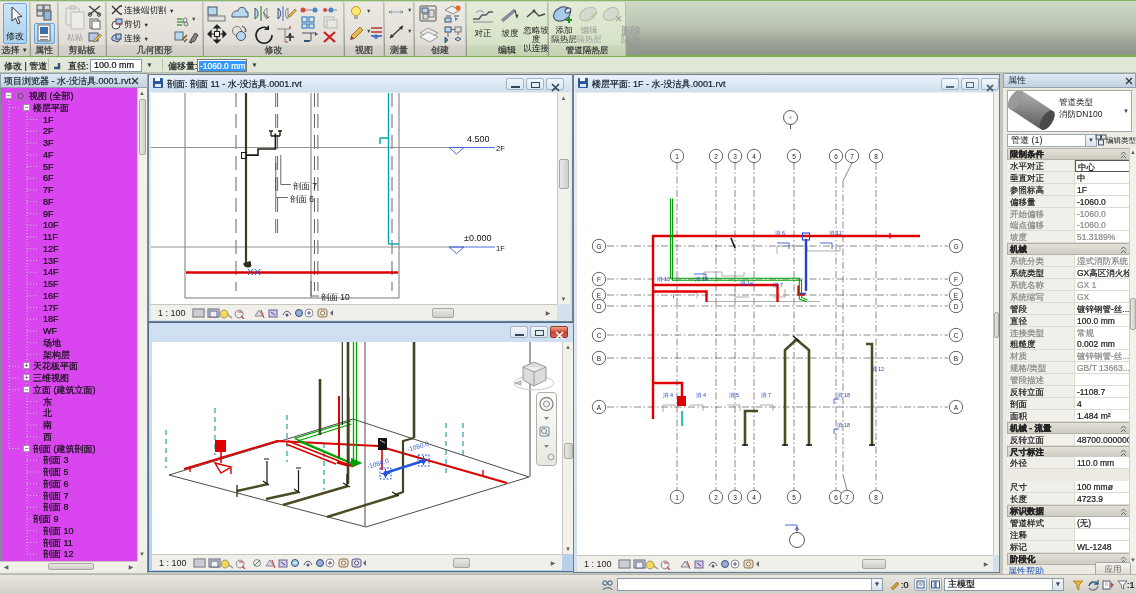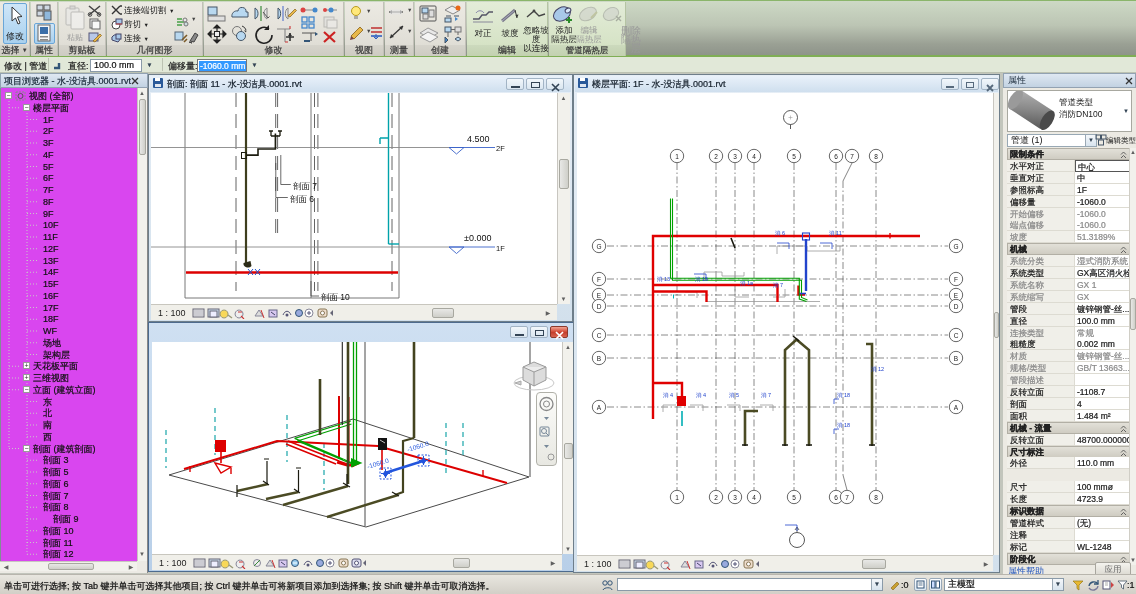--- a/index.html
+++ b/index.html
@@ -419,21 +419,21 @@
         <div class="trow" style="left:42px;top:320.25px">北</div>
         <div class="trow" style="left:42px;top:332px">南</div>
         <div class="trow" style="left:42px;top:343.75px">西</div>
         <div class="pm" style="left:22px;top:356.5px">−</div>
         <div class="trow" style="left:32px;top:355.5px">剖面 (建筑剖面)</div>
         <div class="trow" style="left:42px;top:367.25px">剖面 3</div>
         <div class="trow" style="left:42px;top:379px">剖面 5</div>
         <div class="trow" style="left:42px;top:390.75px">剖面 6</div>
         <div class="trow" style="left:42px;top:402.5px">剖面 7</div>
         <div class="trow" style="left:42px;top:414.25px">剖面 8</div>
-        <div class="trow" style="left:52px;top:426px">剖面 9</div>
+        <div class="trow" style="left:32px;top:426px">剖面 9</div>
         <div class="trow" style="left:42px;top:437.75px">剖面 10</div>
         <div class="trow" style="left:42px;top:449.5px">剖面 11</div>
         <div class="trow" style="left:42px;top:461.25px">剖面 12</div>
       </div>
  <div class="sb" style="left:137px;top:15px;width:10px;height:473px;border-left:1px solid #c8c6c0"></div>
  <div class="arr" style="left:138px;top:17px;width:8px">▲</div>
  <div class="arr" style="left:138px;top:478px;width:8px">▼</div>
  <div class="sbthumb" style="left:138.5px;top:26px;width:7px;height:56px"></div>
  <div class="sb" style="left:0px;top:488px;width:137px;height:10px;border-top:1px solid #c8c6c0"></div>
  <div class="arr" style="left:2px;top:490px;width:8px">◀</div>
@@ -1101,21 +1101,20 @@
         </svg></div>
       <div class="sb" style="left:126px;top:75px;width:8px;height:416.49999999999966px;border-left:1px solid #d0cec6"></div>
       <div class="arr" style="left:126px;top:76px;width:8px">▲</div>
       <div class="arr" style="left:126px;top:483.49999999999966px;width:8px">▼</div>
       <div class="sbthumb" style="left:126.5px;top:225px;width:6px;height:32px"></div>
       <div class="abs" style="left:5px;top:491.99999999999966px;font-size:9px;color:#2255bb;text-decoration:underline">属性帮助</div>
       <div class="abs" style="left:92px;top:488.49999999999966px;width:36px;height:14px;background:linear-gradient(#f4f3ee,#dcdad2);border:1px solid #a8a69e;border-radius:2px;font-size:8.5px;text-align:center;line-height:13px;color:#666">应用</div>
     </div>
 
 <div id="status">
- <div class="abs" style="left:4px;top:5px;font-size:9px">单击可进行选择; 按 Tab 键并单击可选择其他项目; 按 Ctrl 键并单击可将新项目添加到选择集; 按 Shift 键并单击可取消选择。</div>
  <svg class="abs" style="left:601px;top:4px" width="14" height="12">
         <circle cx="4" cy="4" r="2.2" fill="none" stroke="#357"></circle>
         <circle cx="9" cy="4" r="2.2" fill="none" stroke="#357"></circle>
         <path d="M2 11 c1 -3 9 -3 9 0" fill="none" stroke="#357"></path>
       </svg>
  <div class="combo" style="left:617px;top:3px;width:266px;height:13px">
         <div class="da">▼</div>
       </div>
  <svg class="abs" style="left:889px;top:4px" width="12" height="12">
         <path d="M2 9 L8 3 L10 5 L4 11 Z" fill="#c8a030" stroke="#866018" stroke-width="0.6"></path>

